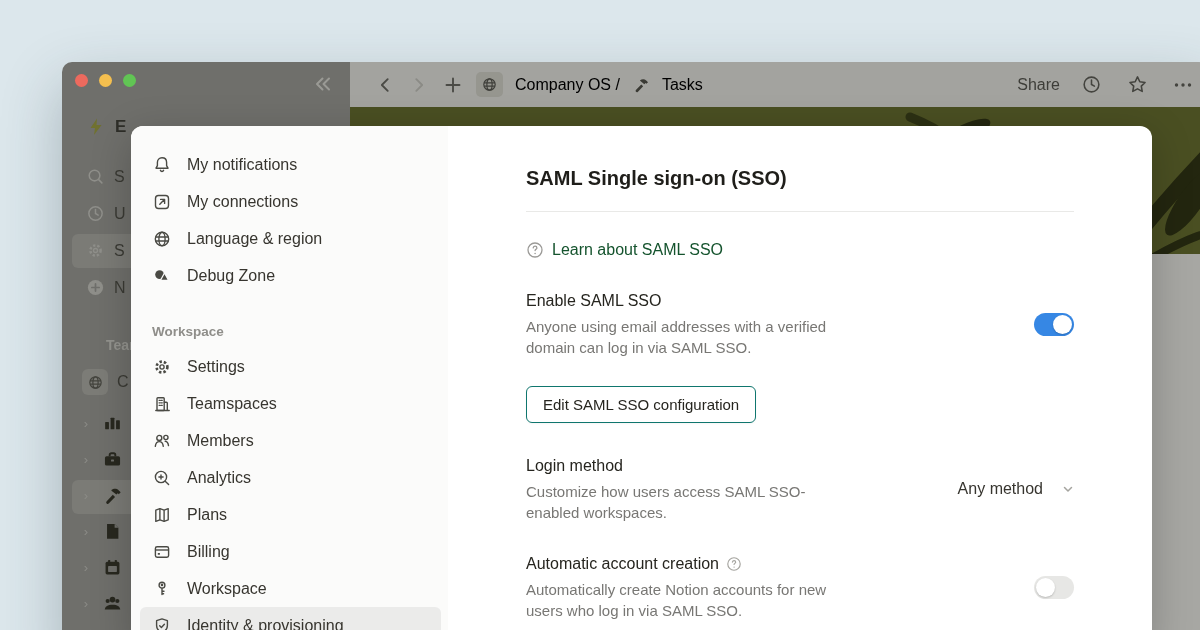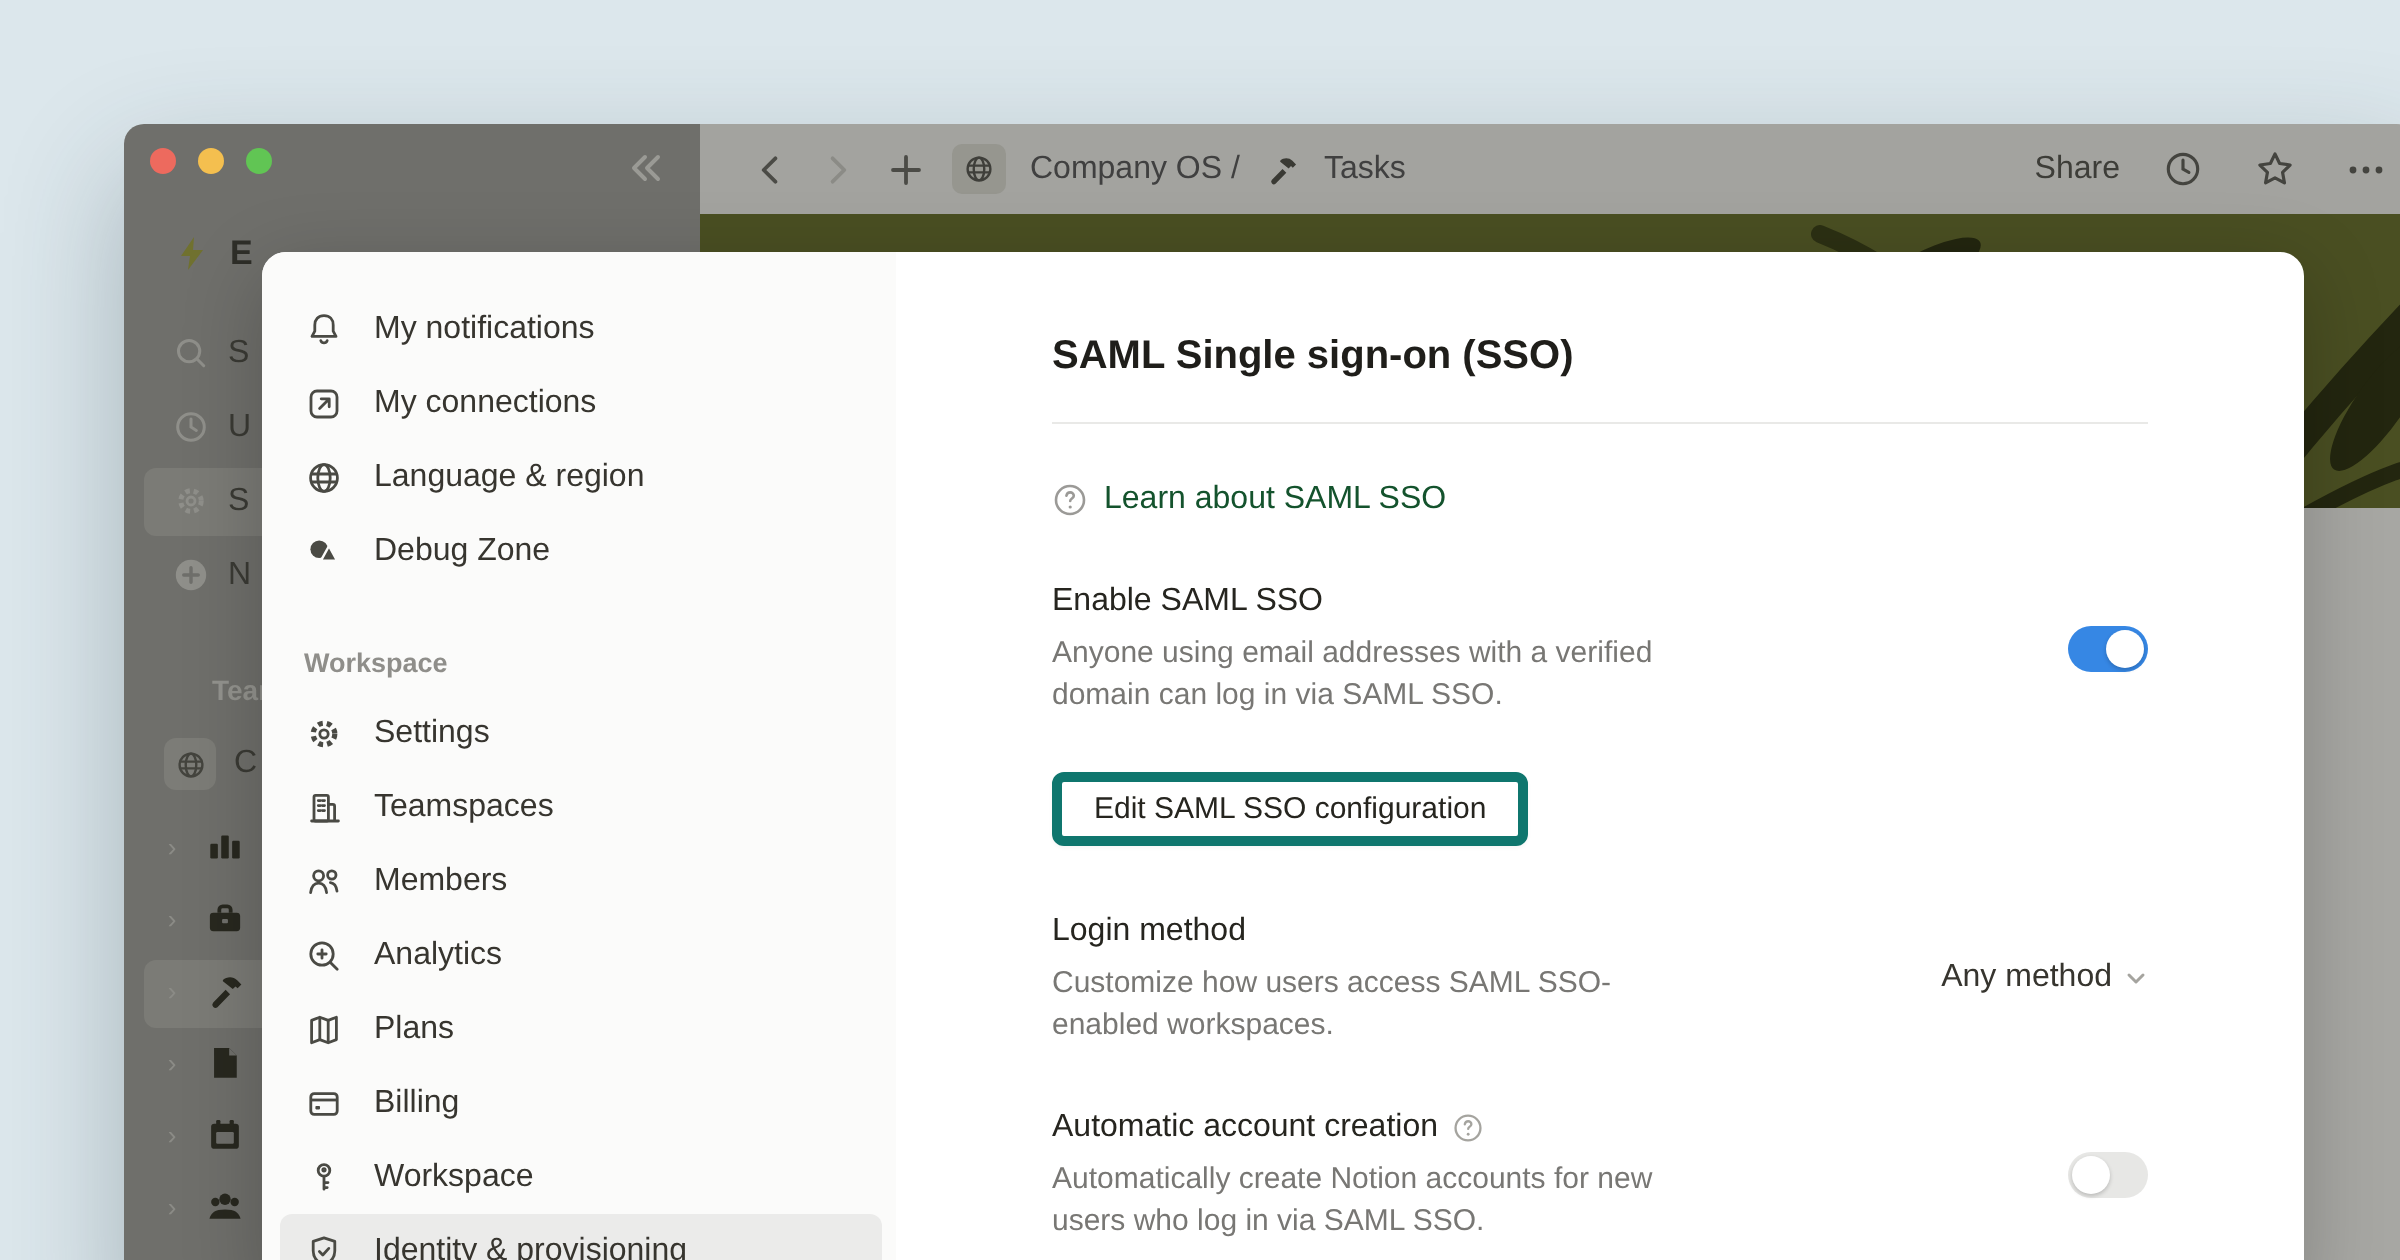--- a/index.html
+++ b/index.html
@@ -7,21 +7,21 @@
   body { font-family:"Liberation Sans","DejaVu Sans",sans-serif; }
   .stage { position:relative; width:1200px; height:630px; overflow:hidden; background:#dce7ec; }
 
   
   .window { position:absolute; left:62px; top:62px; width:1146px; height:600px;
             border-radius:10px; overflow:hidden; box-shadow:0 24px 60px rgba(40,60,70,.30); }
   .app-sidebar { position:absolute; left:0; top:0; width:288px; height:100%; background:#6f6f6b; }
   .app-main { position:absolute; left:288px; top:0; right:0; height:100%; background:#a7a7a3; }
   .toolbar { position:absolute; left:0; right:0; top:0; height:45px; background:#a3a39f;
              display:flex; align-items:center; padding:0 14px 0 24px; gap:12px; }
-  .toolbar .crumb-text { font-size:16px; color:#404040; white-space:nowrap; }
+  .toolbar .crumb-text { font-size:16px; color:#000000; white-space:nowrap; }
   .toolbar .spacer { flex:1; }
   .tb-icon { display:inline-flex; align-items:center; justify-content:center; width:22px; height:22px; flex:0 0 auto; }
   .globe-chip { width:27px; height:25px; background:#96968f; border-radius:5px;
                 display:inline-flex; align-items:center; justify-content:center; flex:0 0 auto; }
   .share-label { font-size:16px; color:#3d3d38; margin-right:8px; }
   .cover { position:absolute; left:0; right:0; top:45px; height:147px; background:#4a4f22; overflow:hidden; }
   .page-dim { position:absolute; left:0; right:0; top:192px; bottom:0; background:#a7a7a3; }
 
   
   .lights { position:absolute; left:13px; top:12px; display:flex; gap:11px; }
@@ -66,24 +66,24 @@
   .row-login  { margin-top:32px; }
   .row-auto   { margin-top:30px; }
 
   .toggle { width:40px; height:23px; border-radius:12px; position:relative; flex:0 0 auto; }
   .toggle .knob { position:absolute; top:2px; width:19px; height:19px; border-radius:50%; background:#fff;
                   box-shadow:0 1px 2px rgba(0,0,0,.2); }
   .toggle.on { background:#3687e4; } .toggle.on .knob { right:2px; }
   .toggle.off { background:#e7e7e5; } .toggle.off .knob { left:2px; }
 
   .edit-btn { margin-top:28px; display:inline-flex; align-items:center; height:37px; padding:0 16px;
-              border:5px solid #0f766e; border-radius:6px; background:#fff; font-size:15px; color:#26251f;
+              border:1px solid #0f766e; border-radius:6px; background:#fff; font-size:15px; color:#26251f;
               box-shadow:0 1px 2px rgba(15,15,15,.04); cursor:default; }
 
-  .dropdown { display:flex; align-items:center; gap:6px; }
+  .dropdown { display:flex; align-items:center; gap:19px; }
   .dropdown .val { font-size:16px; color:#37352f; white-space:nowrap; }
 
   svg { display:block; }
 </style>
 </head>
 <body>
 
 <div class="stage">
 
   <div class="window">

